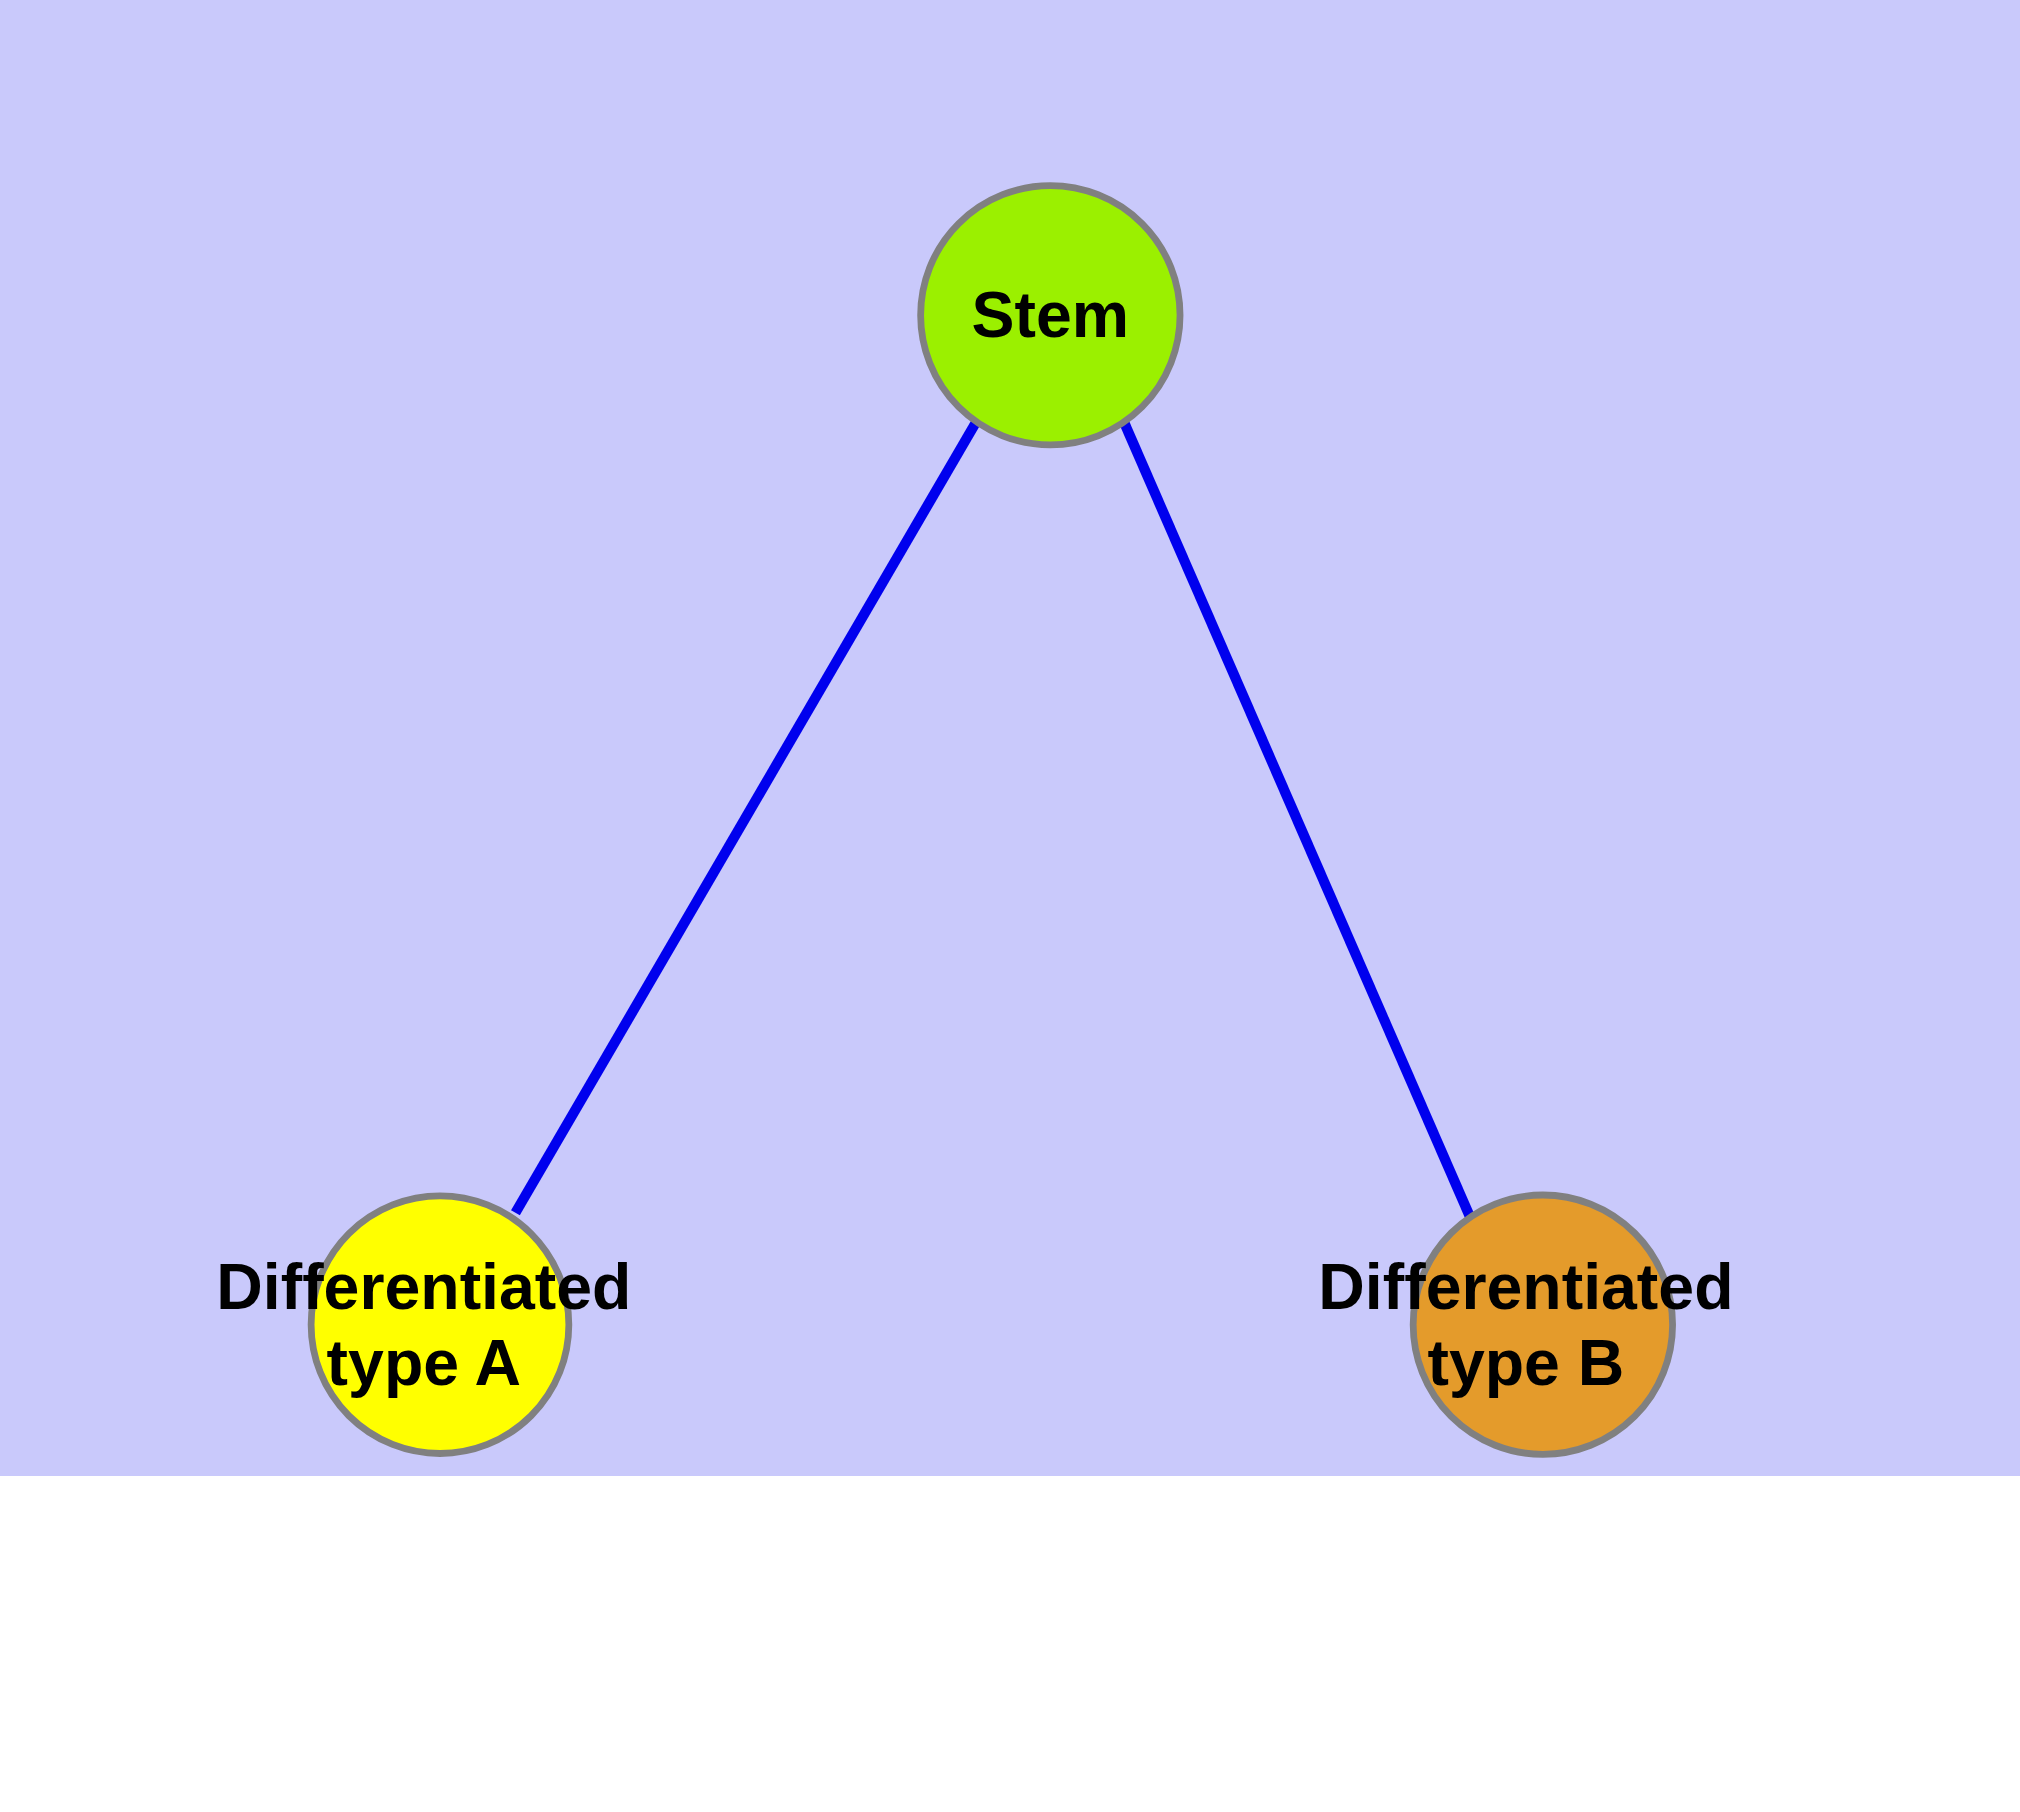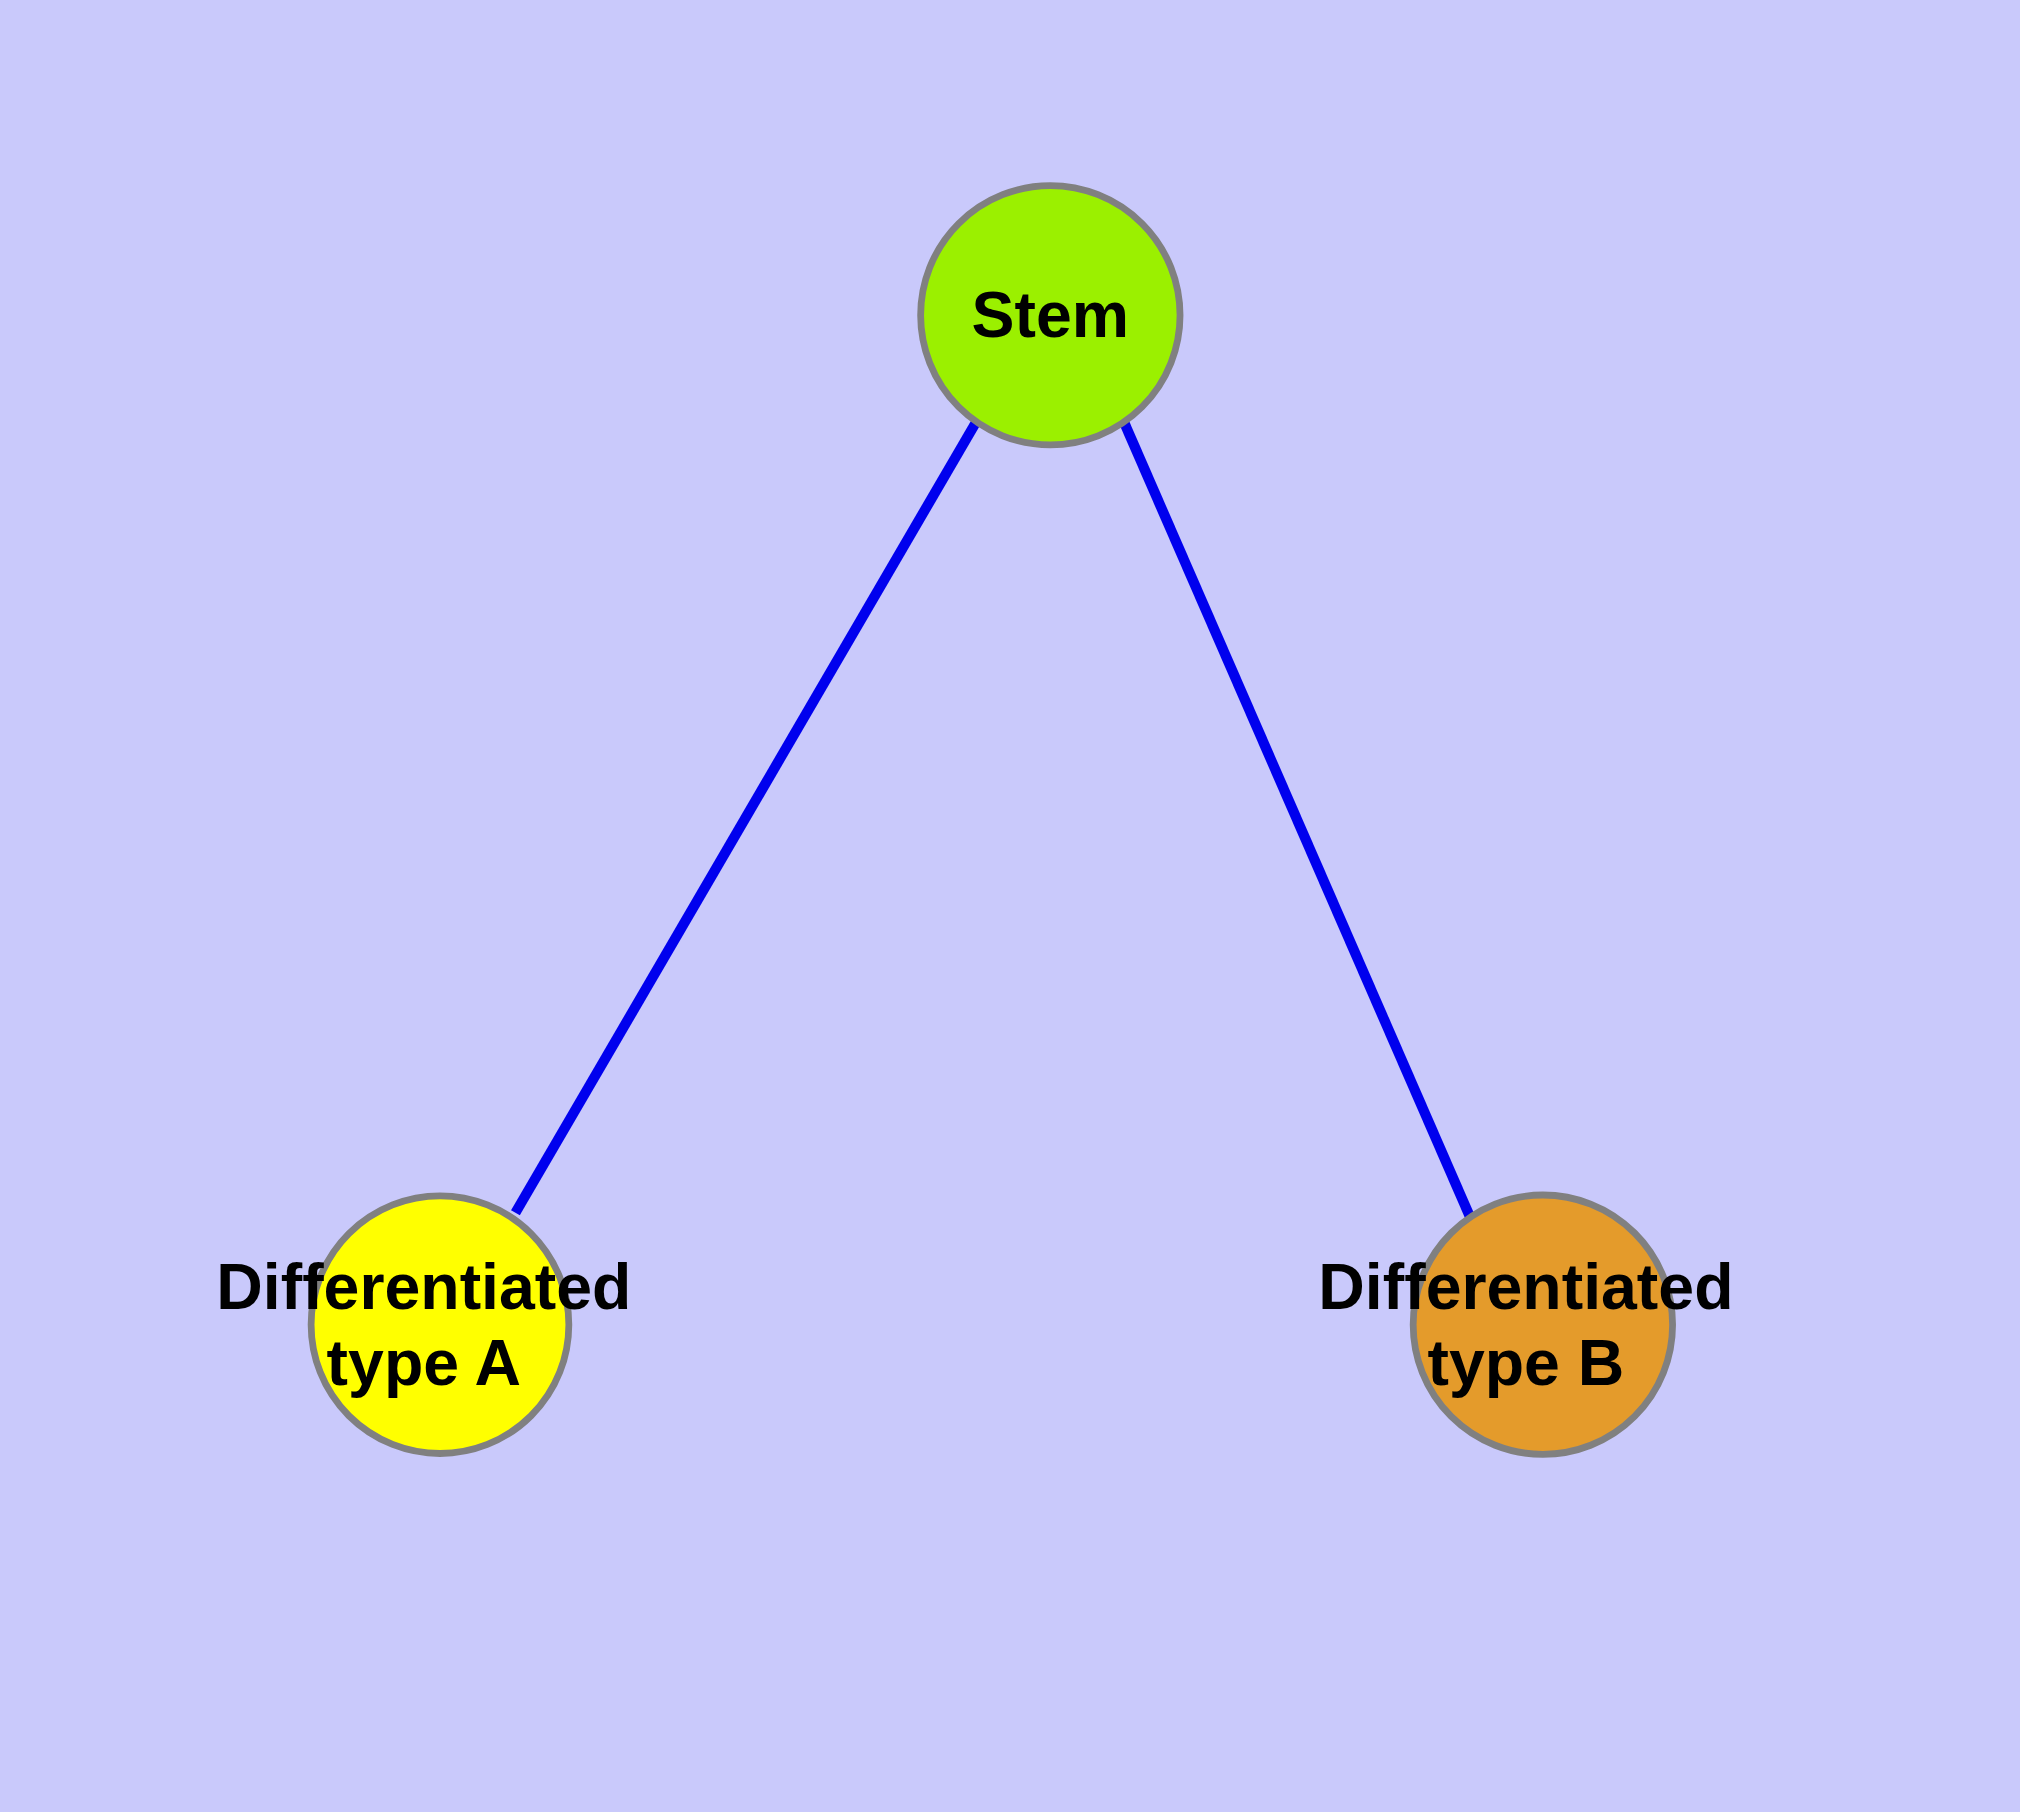--- a/index.html
+++ b/index.html
@@ -4,21 +4,21 @@
 <title>Cell differentiation graph</title>
 <style>
   html, body {
     margin: 0;
     padding: 0;
     background: #ffffff;
   }
   #stage {
     position: relative;
     width: 2021px;
-    height: 1812px;
+    height: 1476px;
     overflow: hidden;
     background: #ec4899;
     font-family: "Liberation Sans", "DejaVu Sans", sans-serif;
   }
   #graph-svg {
     position: absolute;
     left: 0;
     top: 0;
     width: 2021px;
     height: 1812px;

